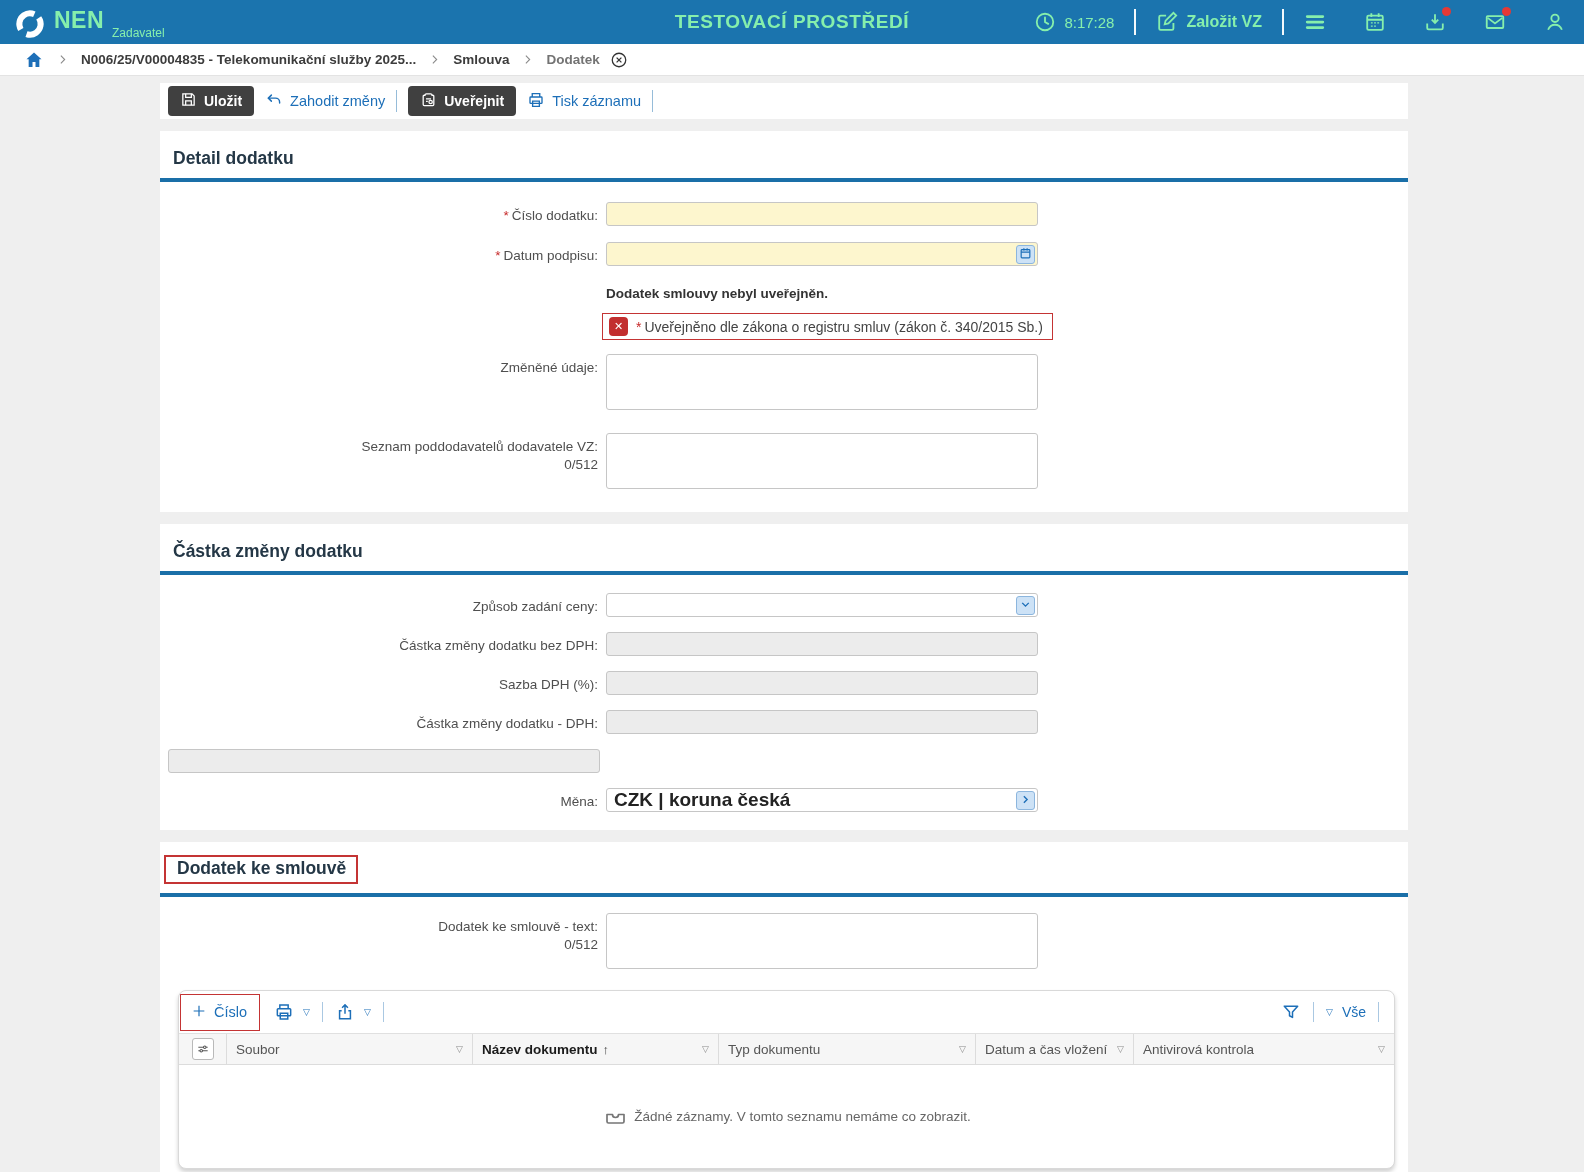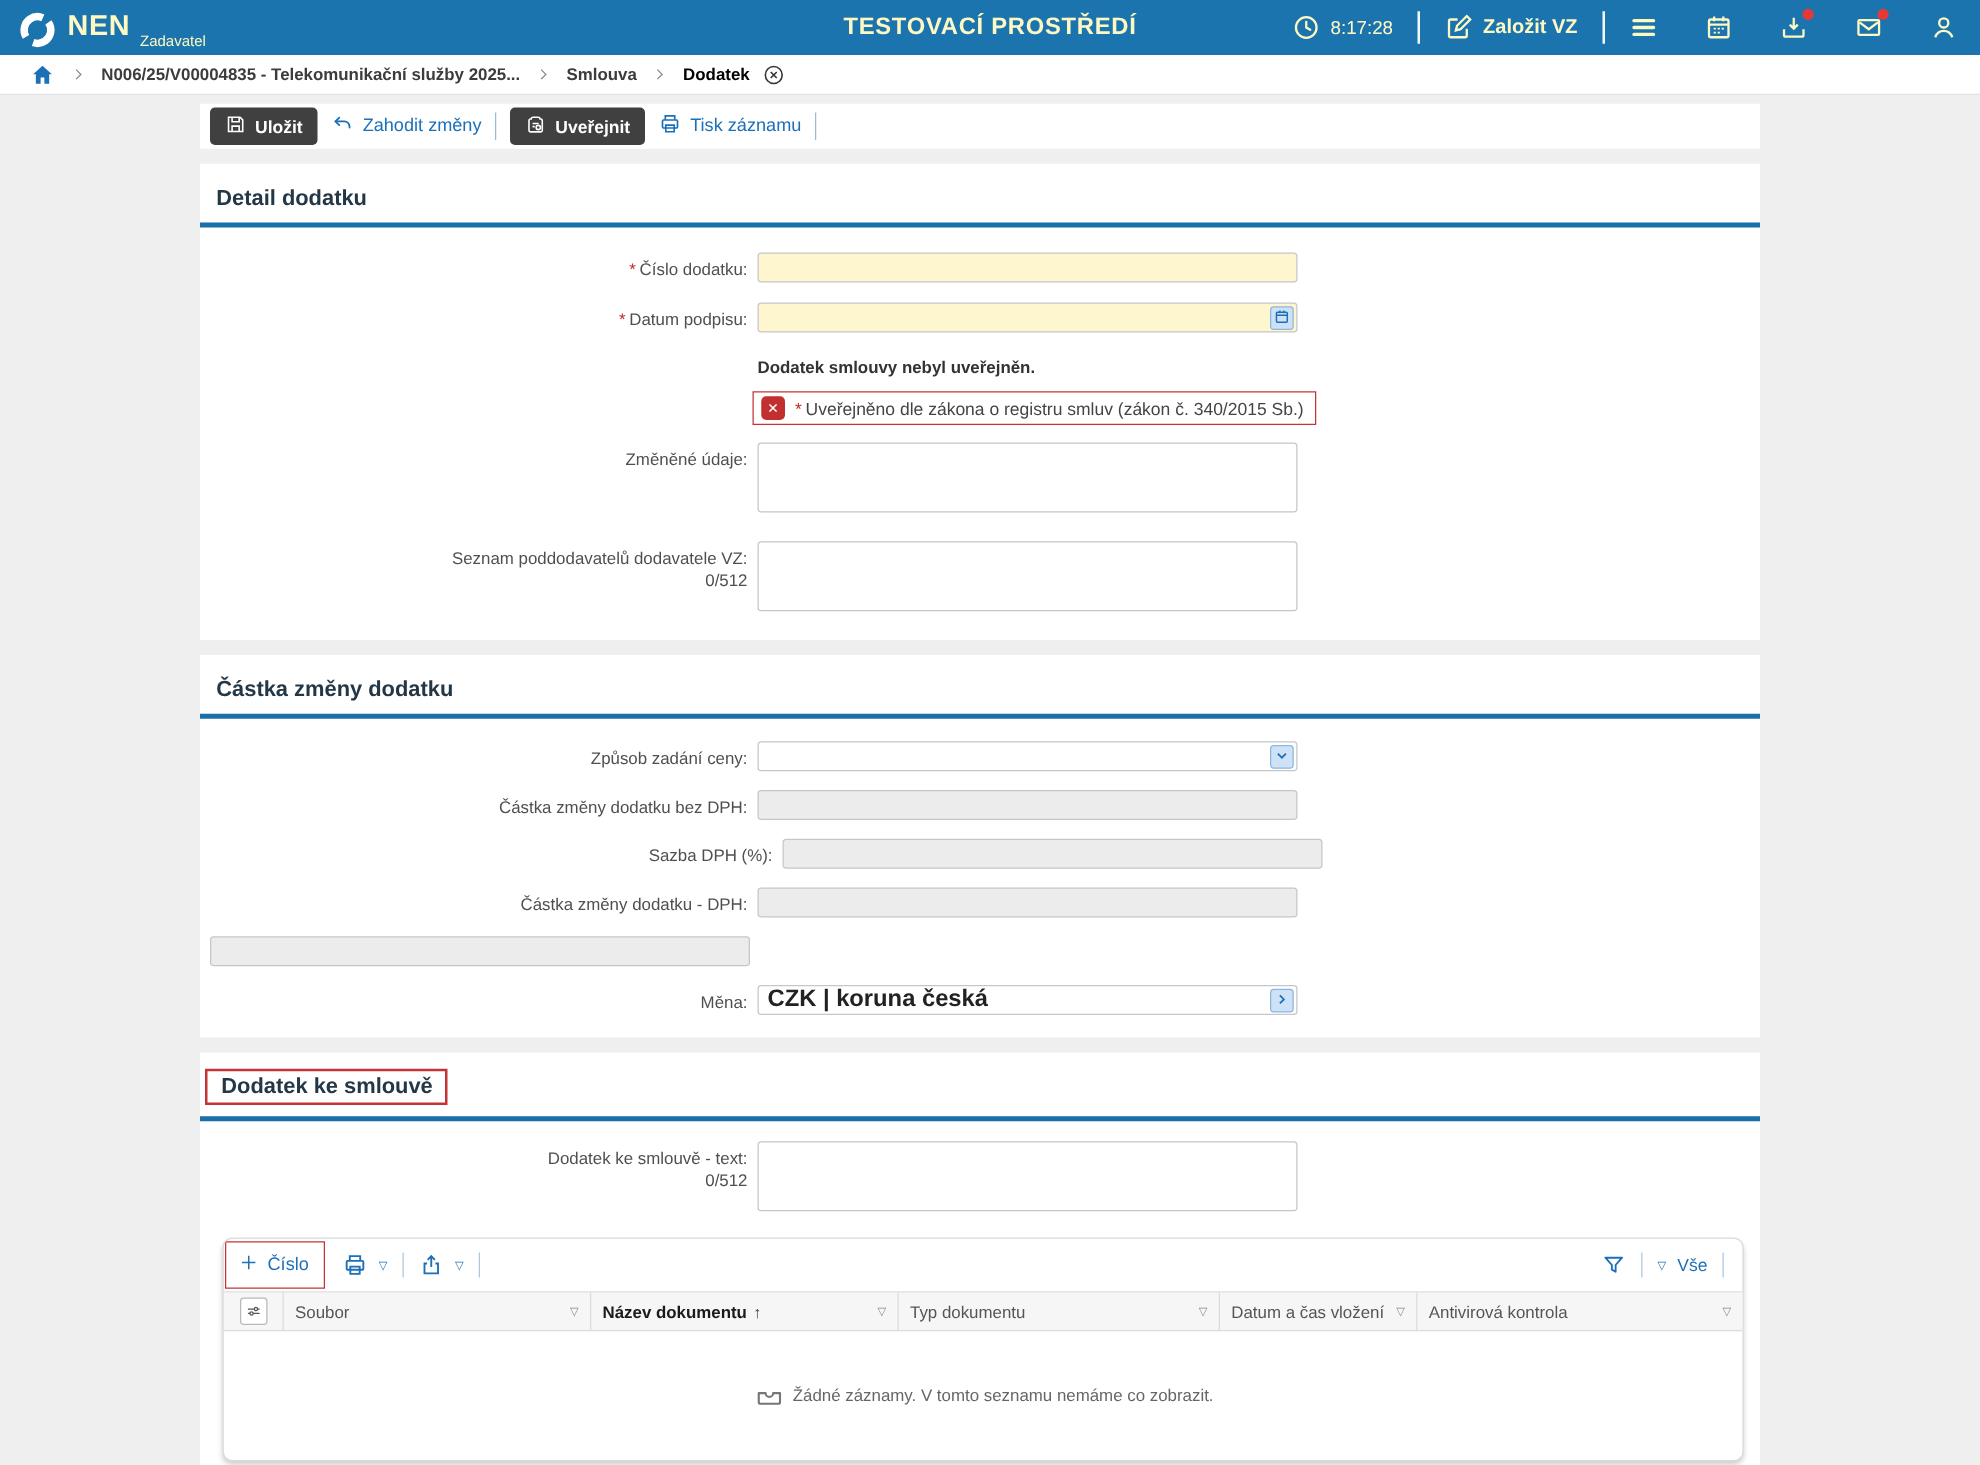--- a/index.html
+++ b/index.html
@@ -2,21 +2,21 @@
 <html lang="cs"><head>
 <meta charset="utf-8">
 <style>
   * { box-sizing: border-box; margin: 0; padding: 0; }
   html,body { width:1584px; height:1172px; overflow:hidden; }
   body {
     font-family: "Liberation Sans", "DejaVu Sans", sans-serif;
     background:#efefef; color:#333; font-size:13.5px;
   }
   
-  .topbar{ height:44px; background:#1b74ae; display:flex; align-items:center; color:#fef9c3; position:relative; padding:0 18px 0 14px;}
+  .topbar{ height:44px; background:#1b74ae; display:flex; align-items:center; color:#86efac; position:relative; padding:0 18px 0 14px;}
   .brand{ display:flex; align-items:flex-start; gap:8px; cursor:pointer;}
   .logo-svg{ width:32px; height:32px; margin-top:4px;}
   .brand-name{ font-size:23px; font-weight:bold; letter-spacing:.5px; line-height:1; display:block; margin-top:5px;}
   .brand-sub{ font-size:12px; display:block; margin-left:58px; margin-top:-6px;}
   .brand-text{ display:flex; flex-direction:column;}
   .env-title{ position:absolute; left:0; right:0; text-align:center; font-size:19px; font-weight:bold; letter-spacing:.6px; pointer-events:none;}
   .topbar-right{ margin-left:auto; display:flex; align-items:center; gap:14px; z-index:2;}
   .tb-item{ display:flex; align-items:center; gap:8px; cursor:pointer; position:relative;}
   .tb-icon{ width:22px; height:22px; }
   .tb-icon svg{ width:100%; height:100%; }
@@ -25,21 +25,21 @@
   .tb-strong{ font-size:16px; font-weight:bold; }
   .reddot{ position:absolute; top:-4px; right:-5px; width:9px; height:9px; border-radius:50%; background:#e53935;}
   .tb-gap{ width:10px; }
   
   .breadcrumb{ height:31px; background:#fff; display:flex; align-items:center; gap:12px; padding-left:24px; box-shadow:0 1px 0 #e3e3e3;}
   .bc-home{ width:20px; height:20px; color:#1d6fb8; cursor:pointer;}
   .bc-home svg{ width:100%; height:100%;}
   .bc-chev{ width:13px; height:13px; color:#8a8a8a;}
   .bc-chev svg{ width:100%; height:100%;}
   .bc-item{ font-weight:bold; color:#3c3c3c; cursor:pointer;}
-  .bc-item.current{ color:#000000;}
+  .bc-item.current{ color:#737373;}
   .bc-close{ width:18px; height:18px; color:#333; cursor:pointer; margin-left:-2px;}
   .bc-close svg{ width:100%; height:100%;}
   
   main{ padding-top:8px; }
   .card{ background:#fff; width:1248px; margin-left:160px; }
   
   .toolbar-card{ display:flex; align-items:center; gap:11px; padding:5px 8px; height:36px;}
   .btn-green{ display:inline-flex; align-items:center; gap:7px; background:#404040; color:#fff; border:none; border-radius:4px; padding:5px 12px; font-size:14px; font-weight:600; font-family:inherit; cursor:pointer;}
   .btn-green svg{ width:17px; height:17px;}
   .link-act{ display:inline-flex; align-items:center; gap:7px; color:#1d6fb8; font-size:14.5px; cursor:pointer; background:none; border:none; font-family:inherit;}
@@ -327,21 +327,21 @@
                   <path d="M6 9l6 6 6-6"></path>
                 </svg>
             </span>
           </button>
         </div>
       </div>
       <div class="frow" style="margin-bottom:15px;">
         <label class="flabel">Částka změny dodatku bez DPH:</label>
         <div class="fctl"><input class="inp disabled" disabled="" style=""></div>
       </div>
-      <div class="frow" style="margin-bottom:15px;padding-left:20px;">
+      <div class="frow" style="margin-bottom:15px;">
         <label class="flabel">Sazba DPH (%):</label>
         <div class="fctl"><input class="inp disabled" disabled="" style=""></div>
       </div>
       <div class="frow" style="margin-bottom:15px;">
         <label class="flabel">Částka změny dodatku - DPH:</label>
         <div class="fctl"><input class="inp disabled" disabled="" style=""></div>
       </div>
       <div class="frow" style="margin-bottom:15px;">
         <div class="fctl"><input class="inp disabled" disabled="" style=""></div>
       </div>

